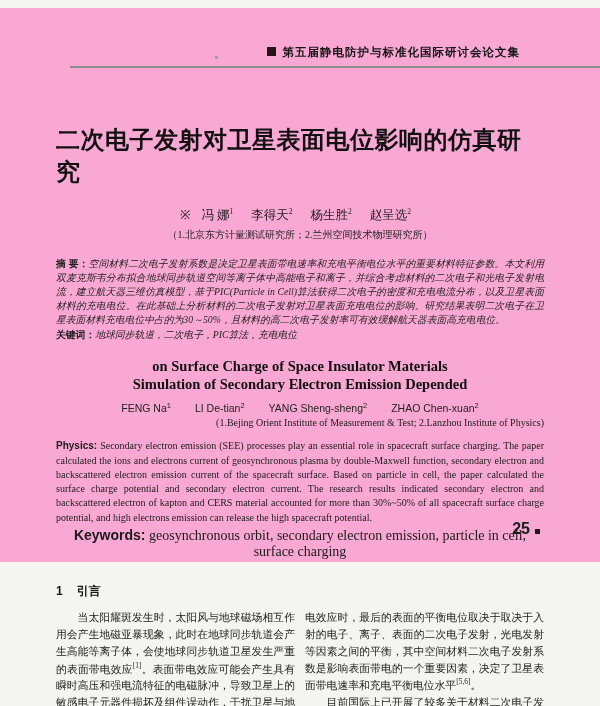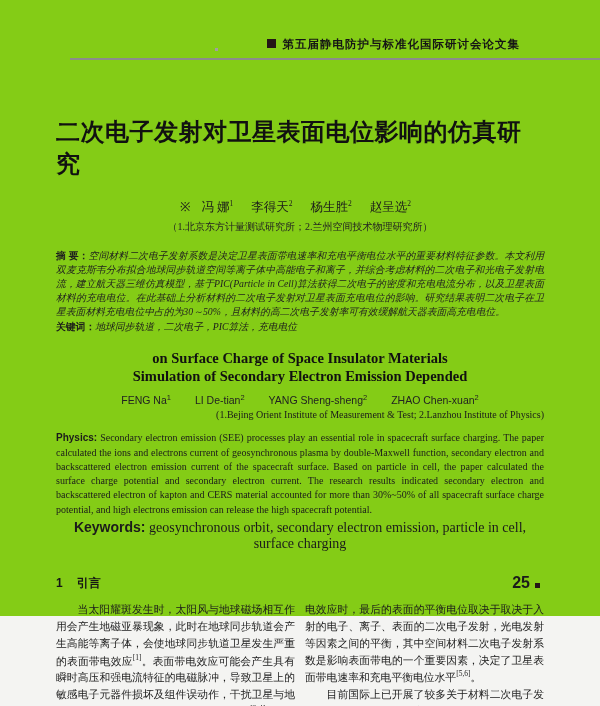--- a/index.html
+++ b/index.html
@@ -1,18 +1,18 @@
 <!DOCTYPE html>
 <html><head>
 <meta charset="utf-8">
 <style>
   html,body{margin:0;padding:0;}
   body{width:600px;height:706px;background:#f4f4f2;overflow:hidden;}
-  .page{position:relative;width:600px;height:616px;background:#84cc16;
-        font-family:"Liberation Serif","DejaVu Serif",serif;color:#1b1b1b;}
+  .page{position:relative;width:600px;height:554px;background:#f9a8d4;
+        font-family:"Liberation Serif","DejaVu Serif",serif;color:#1b1b1b;margin-top:8px;}
   
   .header{position:absolute;top:37px;right:80px;white-space:nowrap;
           font-family:"Liberation Sans","DejaVu Sans",sans-serif;
           font-weight:bold;font-size:11.5px;letter-spacing:1px;color:#151515;}
   .hdr-sq{display:inline-block;width:9px;height:9px;background:#241616;margin-right:7px;}
   .hdr-rule{position:absolute;top:58px;left:70px;right:0;height:2px;background:#8c8c8c;}
   .artifact{position:absolute;top:48px;left:215px;width:3px;height:3px;background:#a0a0a0;}
   
   .content{position:absolute;top:0;left:56px;width:488px;}
   .title-cn{margin:116px 0 0;font-size:24px;font-weight:bold;

